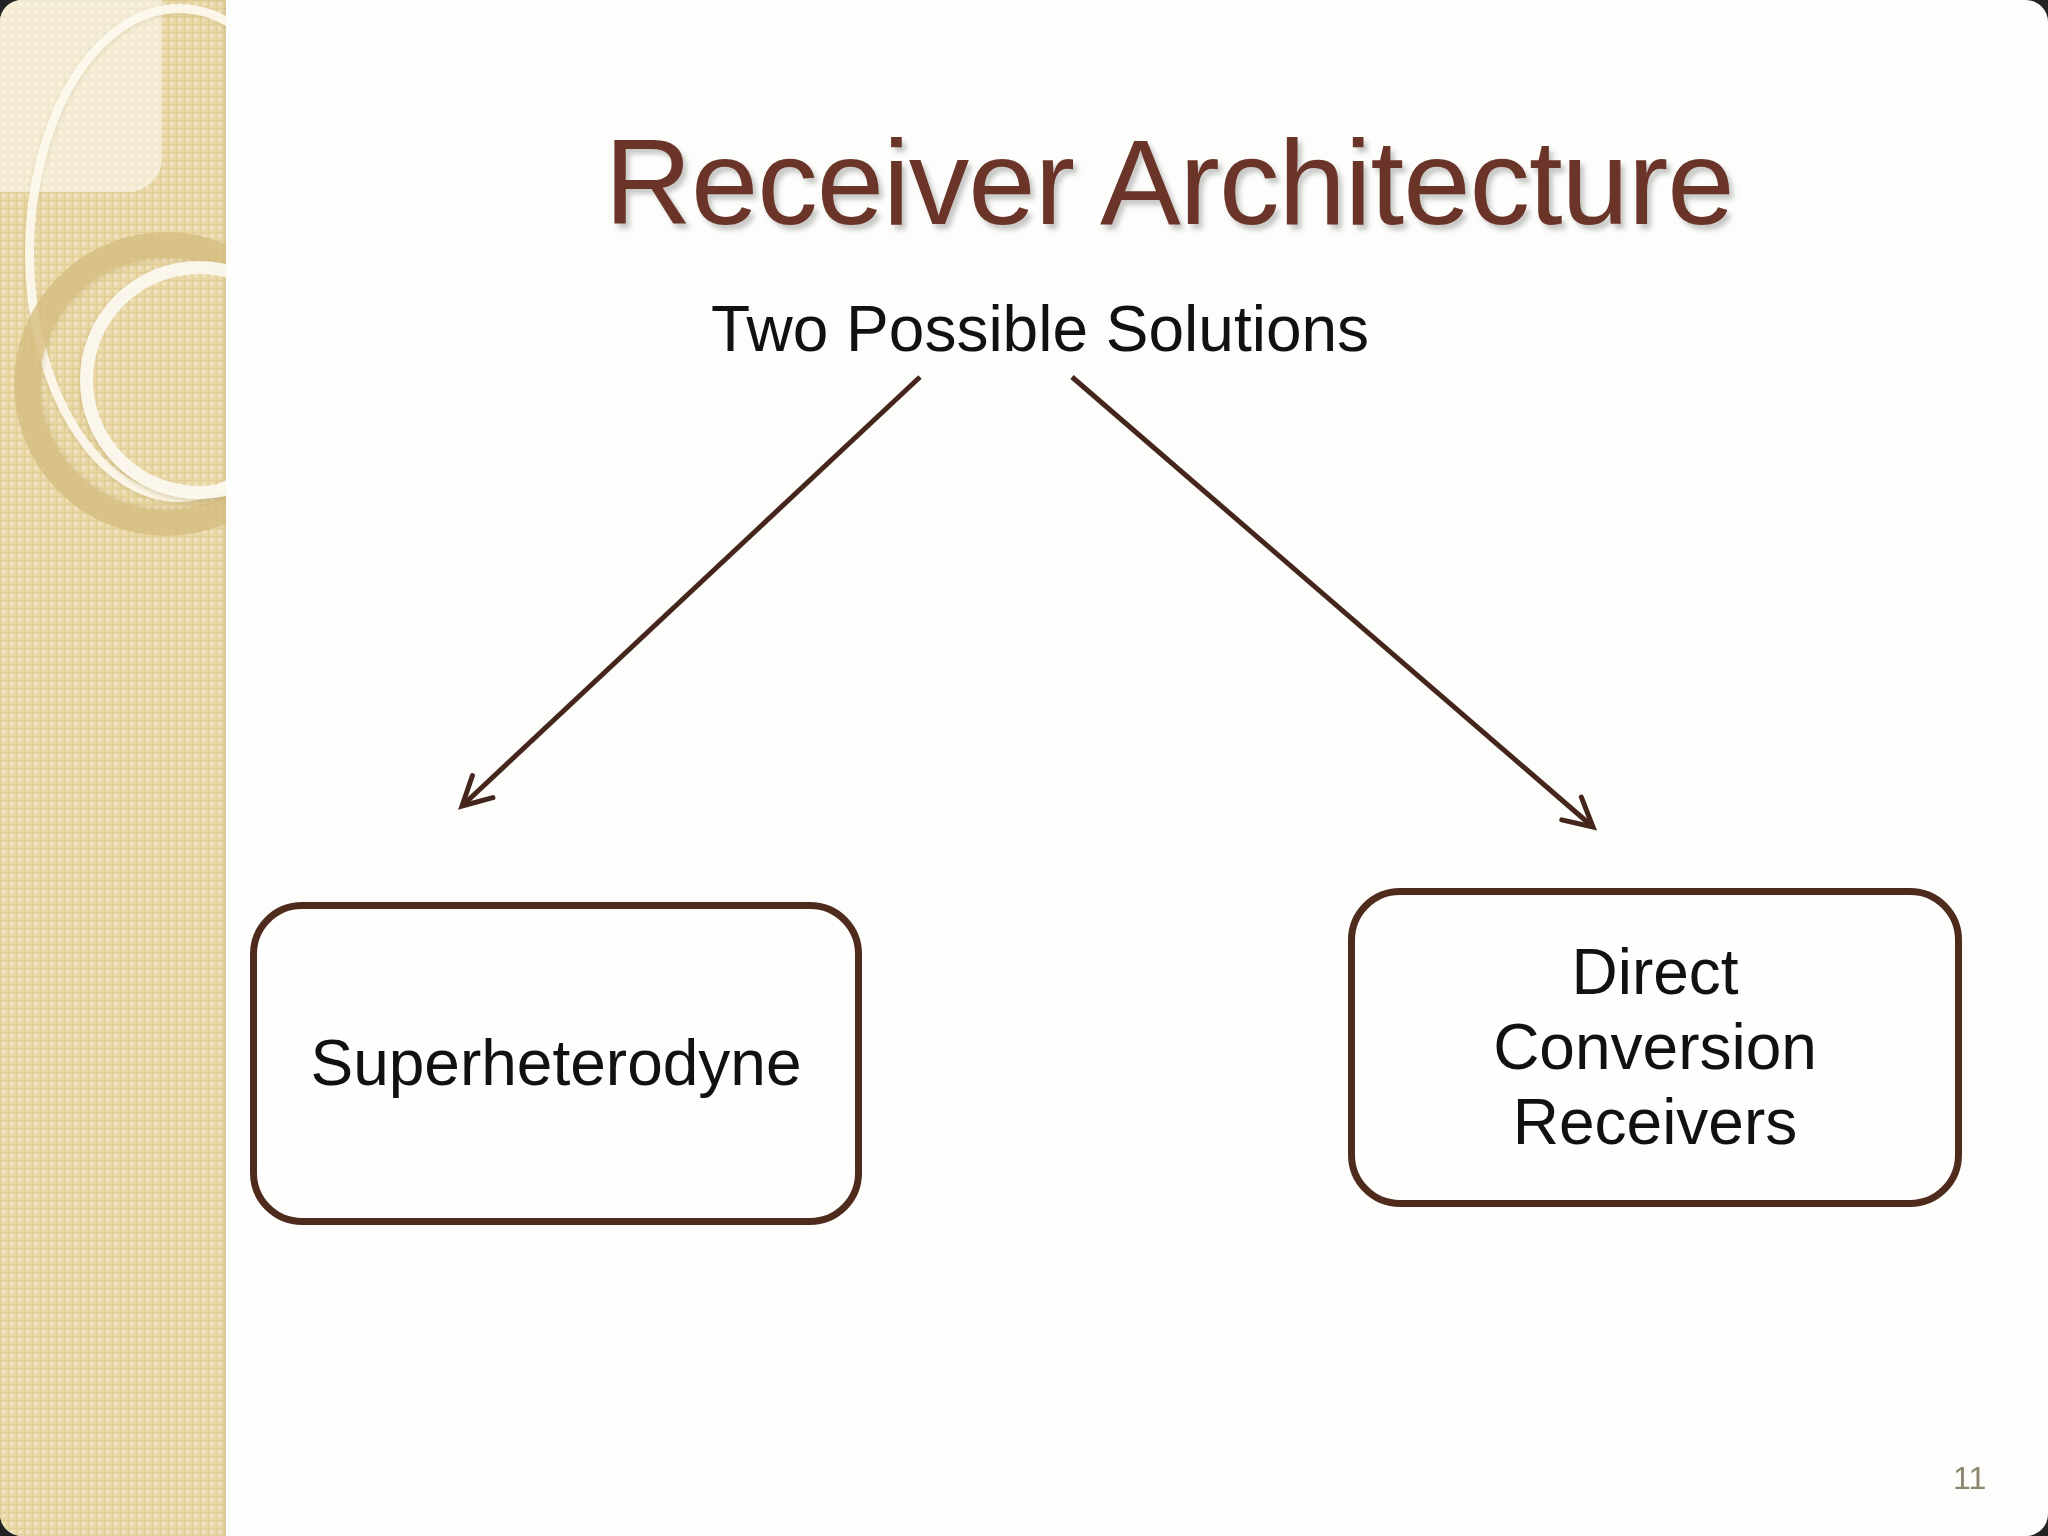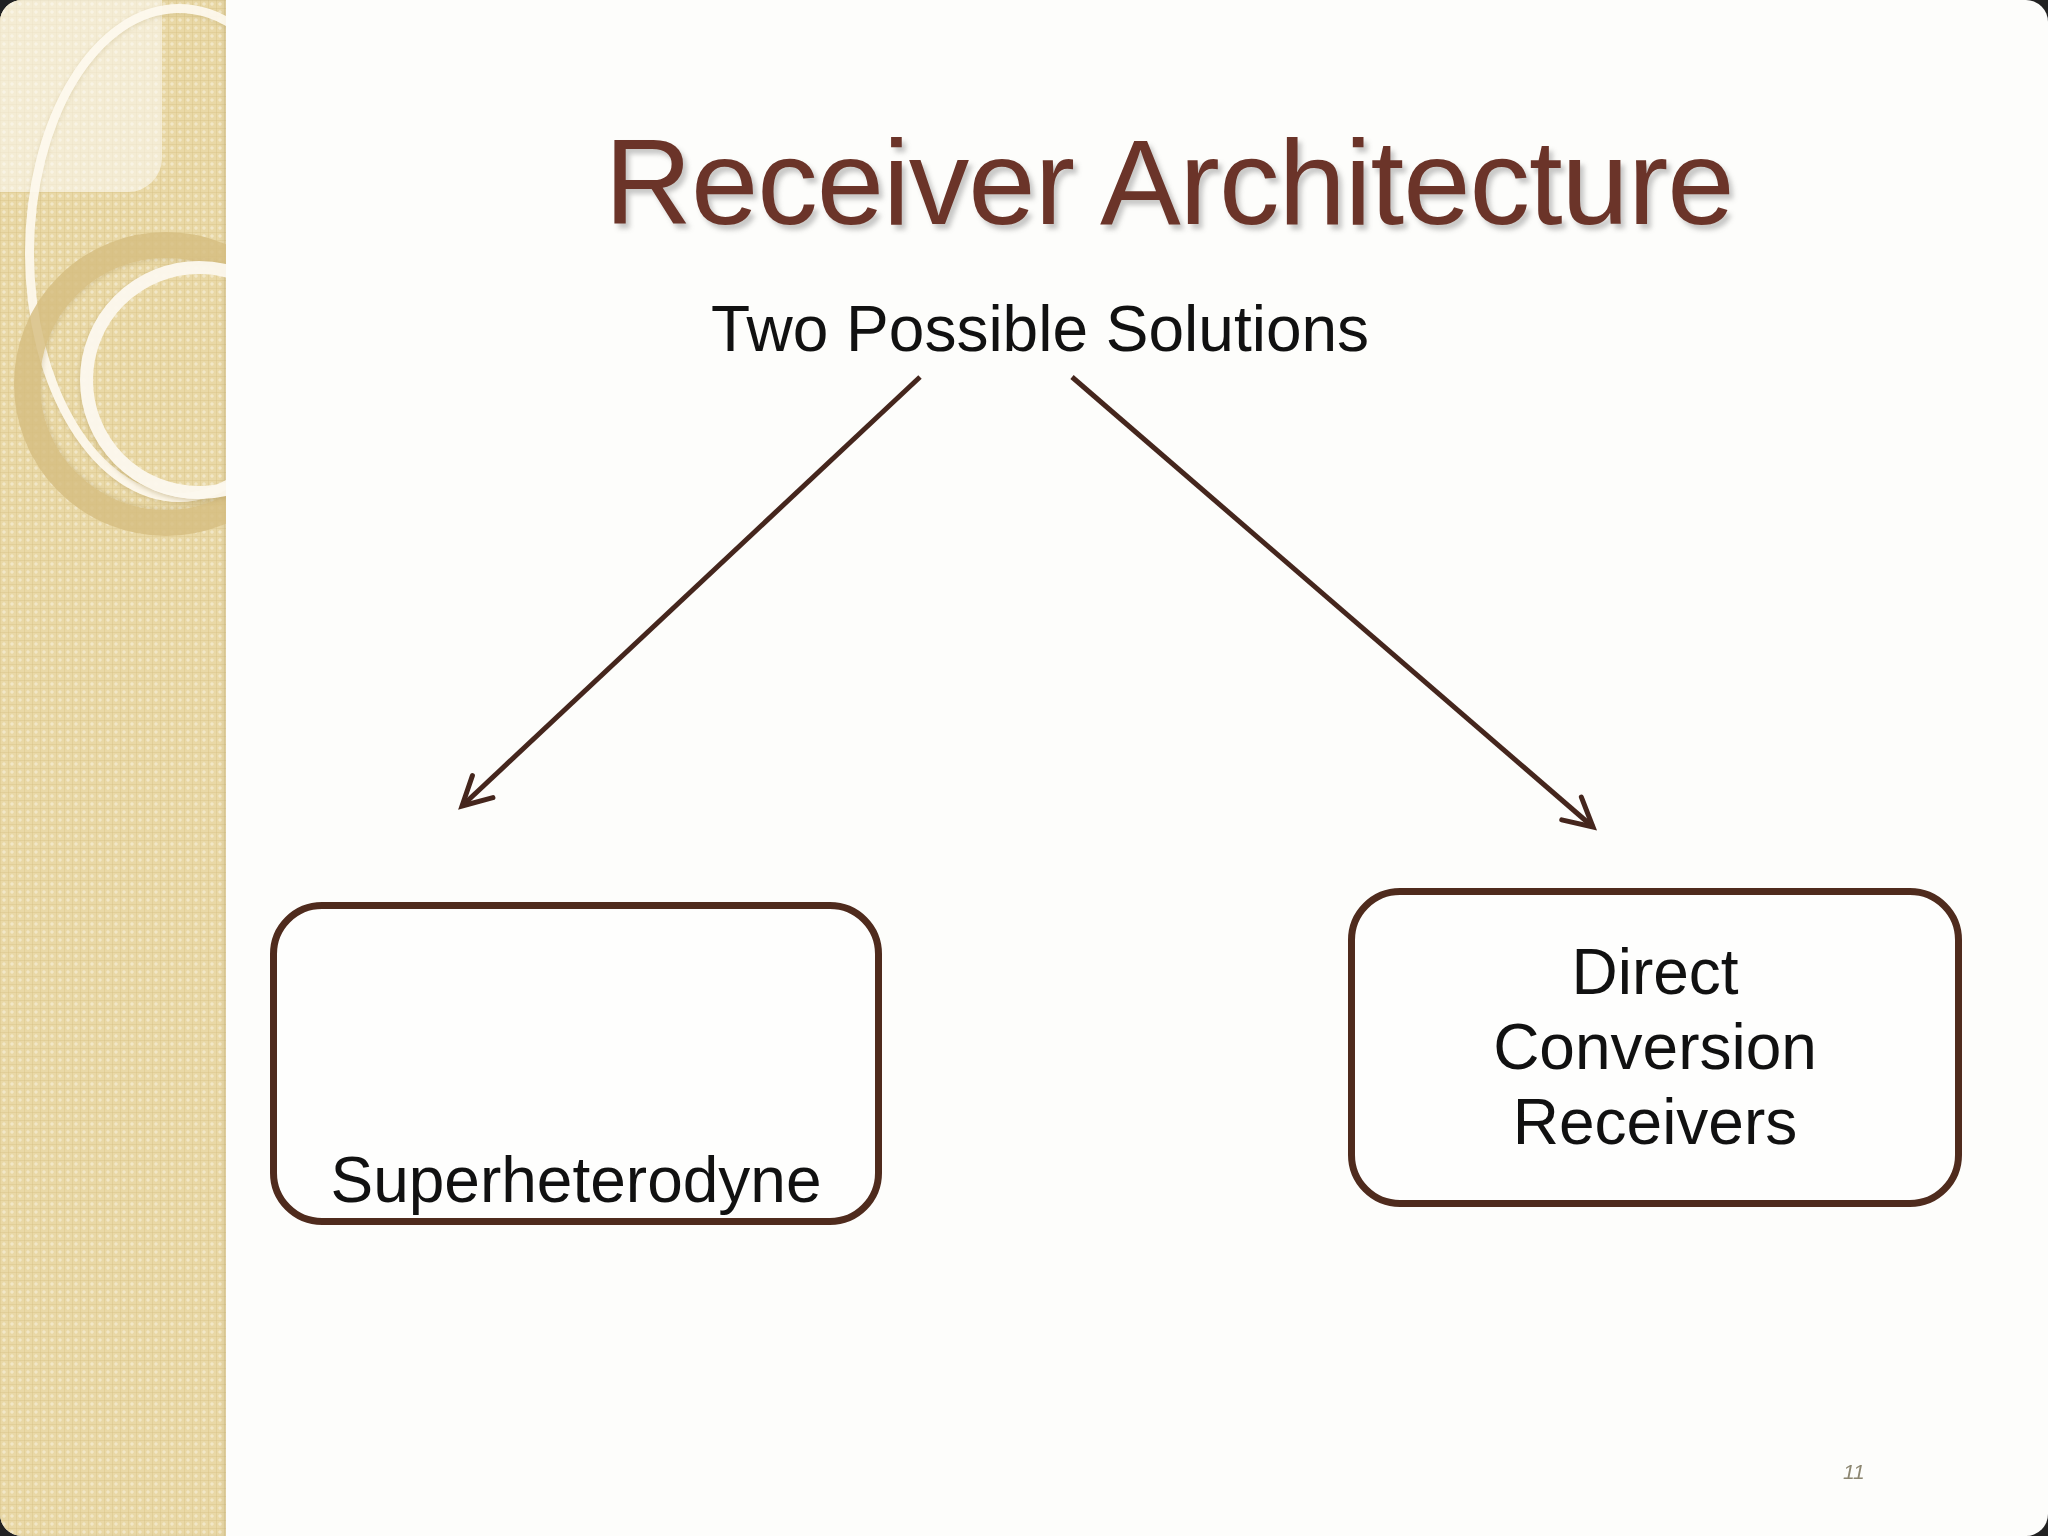--- a/index.html
+++ b/index.html
@@ -107,36 +107,35 @@
   .box {
     position: absolute;
     border: 7px solid var(--c-border, #4f2b1d);
     border-radius: 52px;
     background: #fefefd;
     display: flex;
     align-items: center;
     justify-content: center;
     text-align: center;
   }
-  .box-left  { left: 270px;  top: 902px; width: 598px; height: 309px; align-items: flex-end; }
+  .box-left  { left: 250px;  top: 902px; width: 598px; height: 309px; }
   .box-right { left: 1348px; top: 888px; width: 600px; height: 305px; }
   .box-text {
     font-size: 64px;
     line-height: 1.17;
     color: var(--c-text, #111);
   }
 
   
   .page-number {
     position: absolute;
-    left: 1843px;
+    left: 1953px;
     top: 1460px;
-    font-size: 21px;
+    font-size: 32px;
     color: var(--c-page, #8c8670);
-    font-style: italic;
   }
 </style>
 </head>
 <body>
 
 <div class="slide" style="--c-title: #6B3429; --c-text: #111111; --c-line: #45261D; --c-border: #4F2B1D; --c-sidebar: #E9D8A6; --c-page: #8C8670; --c-bg: #FDFDFB;">
 
   <div class="sidebar">
     <div class="sb-light"></div>
     <div class="ring ring-a"></div>

